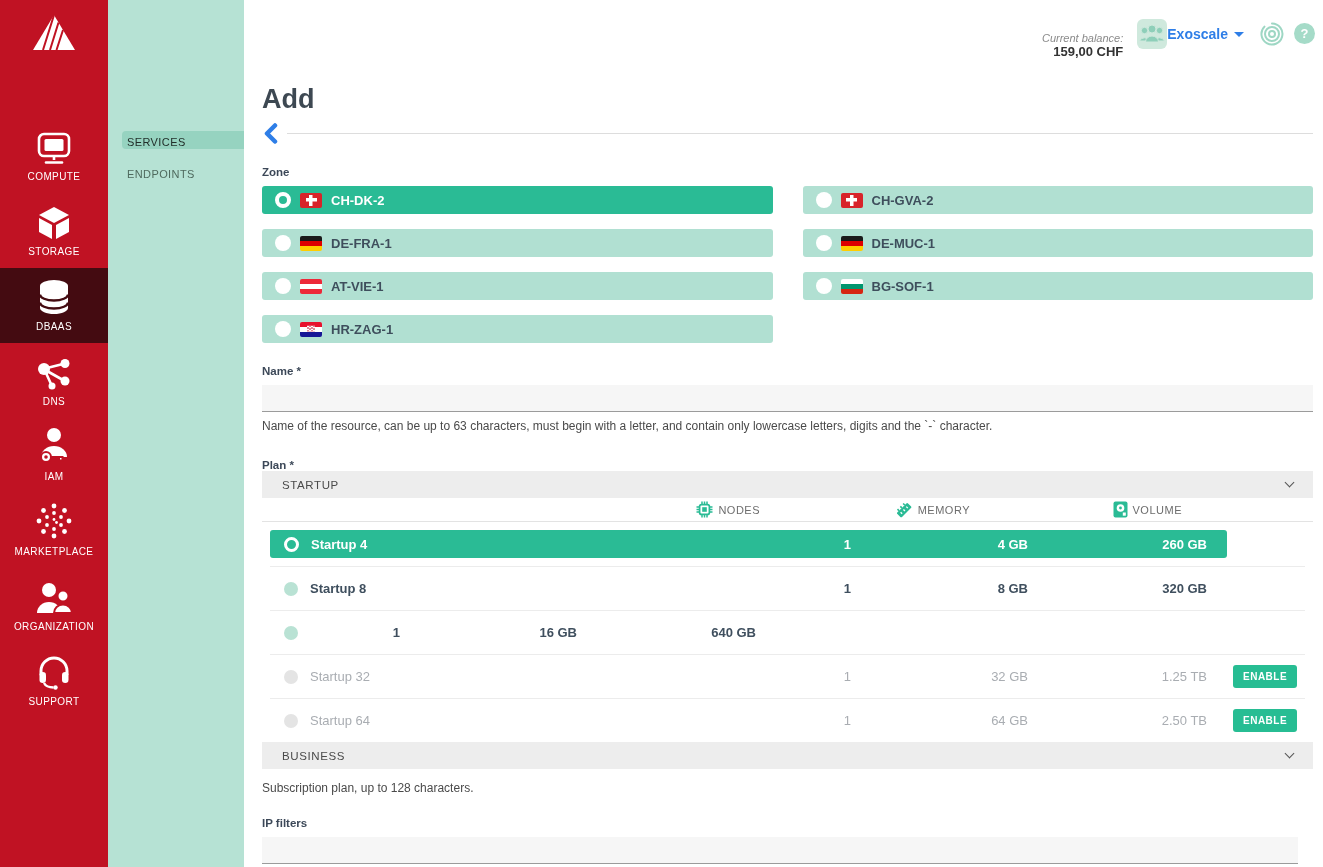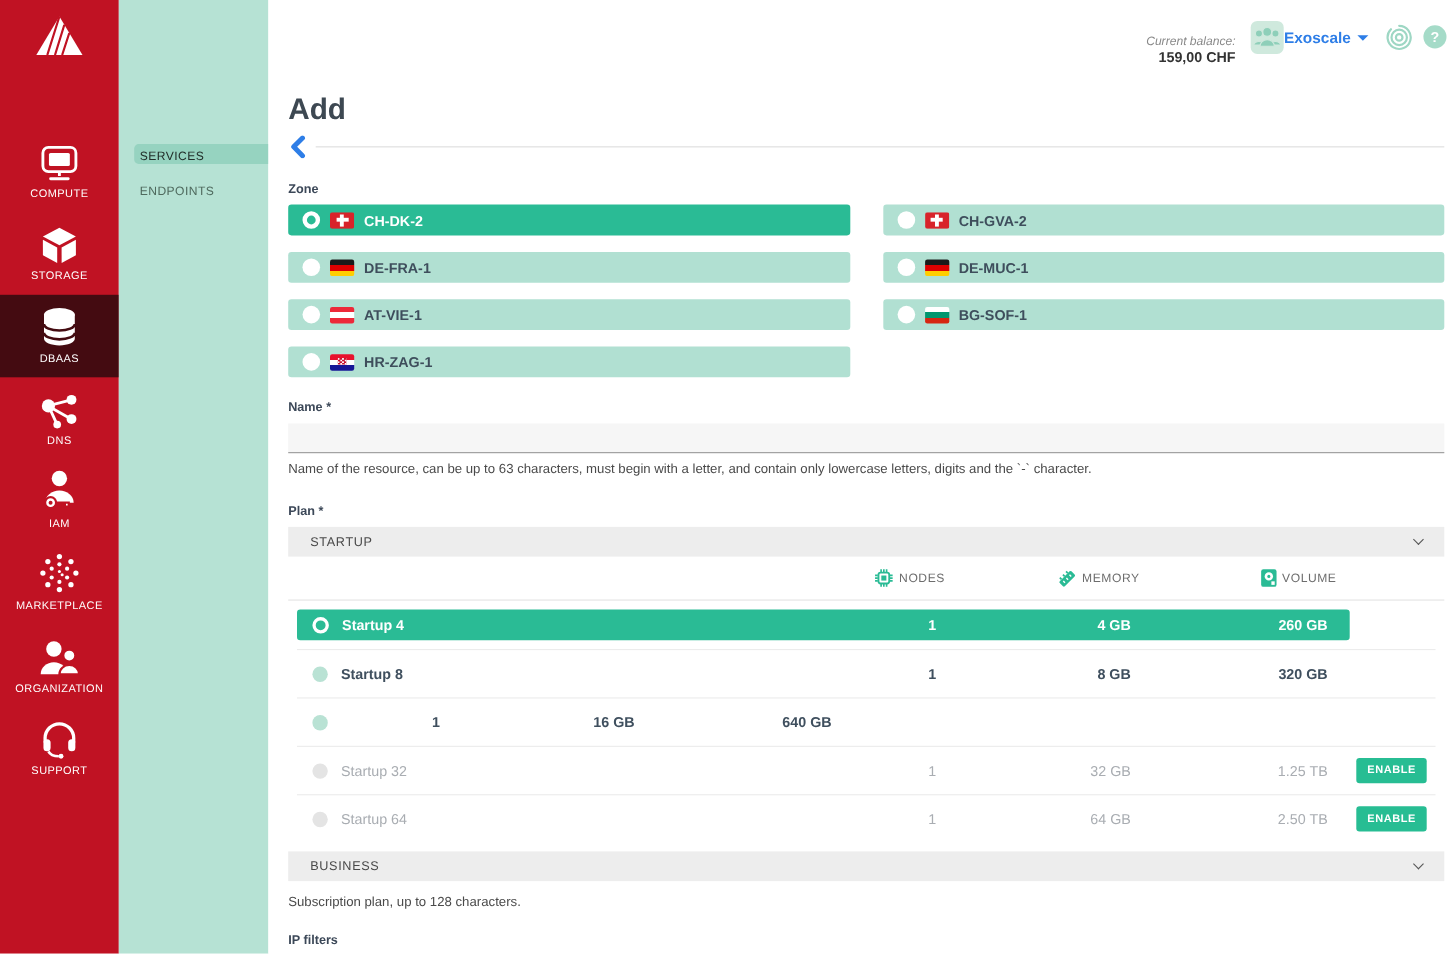--- a/index.html
+++ b/index.html
@@ -61,27 +61,27 @@
   .flag-hr::after { content:""; position:absolute; left:50%; top:50%; width:8px; height:6px; transform:translate(-50%,-58%);
       background:repeating-conic-gradient(#c8102e 0 25%, #fff 0 50%); background-size:4px 3px; }
 
   
   .name-label { margin-top:22px; }
   .text-input { margin-top:8px; width:100%; height:27px; background:#f6f6f6; border:none; border-bottom:1px solid #9b9b9b; font-family:"Liberation Sans",sans-serif; font-size:13px; padding:0 8px; color:#333; outline:none; }
   .helper { margin-top:7px; font-size:12px; color:#4a4a4a; }
 
   
   .plan-label { margin-top:26px; }
-  .acc-bar { margin-top:8px; height:27px; background:#ededed; display:flex; align-items:center; justify-content:space-between; padding:0 20px; cursor:pointer; }
+  .acc-bar { height:27px; background:#ededed; display:flex; align-items:center; justify-content:space-between; padding:0 20px; cursor:pointer; }
   .acc-bar .acc-title { font-size:11.5px; color:#4a4a4a; letter-spacing:.6px; }
   .chev { width:7px; height:7px; border-right:1.6px solid #555; border-bottom:1.6px solid #555; transform:rotate(45deg); margin-top:-4px; }
 
   .plan-table { }
   .pt-inner { padding:0 8px; }
-  .pt-head { display:flex; align-items:center; height:40px; border-bottom:1px solid #e3e3e3; padding:0 20px 0 14px; }
+  .pt-head { display:flex; align-items:center; height:24px; border-bottom:1px solid #e3e3e3; padding:0 20px 0 14px;gap:33px; }
   .pt-head .spacer-radio { width:16px; margin-right:10px; }
   .pt-head .c-name { flex:1; }
   .hcol { display:flex; align-items:center; justify-content:flex-end; font-size:11px; color:#6d6d6d; letter-spacing:.5px; }
   .hcol svg { margin-right:5px; }
   .c-nodes { width:90px; text-align:right; }
   .c-memory { width:177px; text-align:right; }
   .c-volume { width:179px; text-align:right; }
   .hd-action { width:78px; }
 
   .plan-row { display:flex; align-items:center; height:44px; cursor:pointer; }

